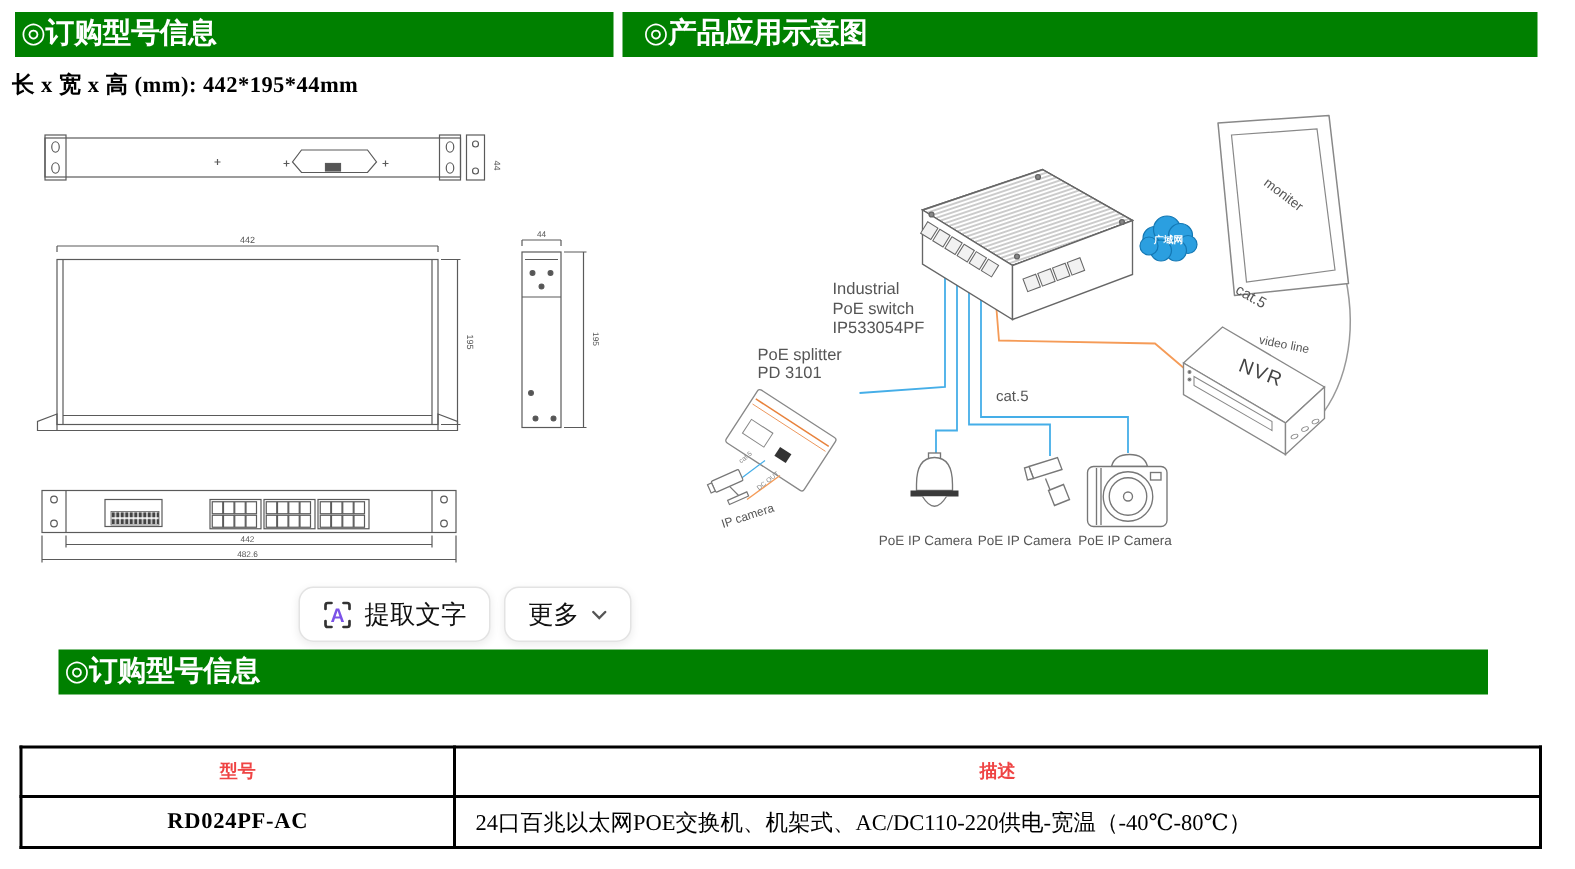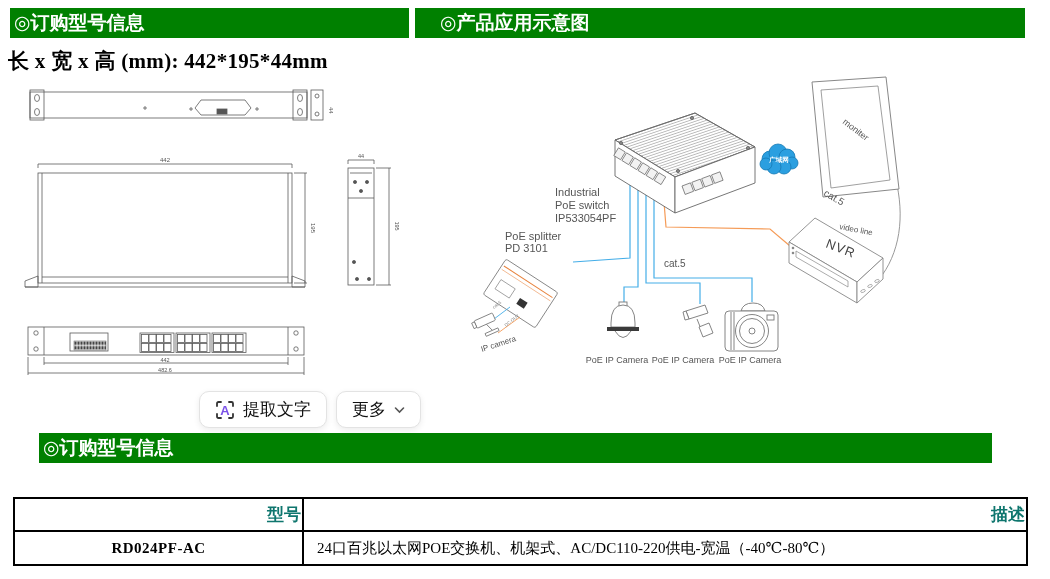--- a/index.html
+++ b/index.html
@@ -2,35 +2,35 @@
 <html><head>
 <meta charset="utf-8">
 <style>
   html,body{margin:0;padding:0;}
   body{width:1050px;height:579px;position:relative;background:#fff;overflow:hidden;
        font-family:"Liberation Sans","DejaVu Sans",sans-serif;}
   .bar{position:absolute;height:30px;background:#008000;color:#fff;font-weight:bold;
        font-size:19px;line-height:30px;box-sizing:border-box;
        font-family:"Liberation Sans","DejaVu Sans",sans-serif;}
   .bar1{left:10px;top:8px;width:399px;padding-left:4px;}
-  .bar2{left:415px;top:8px;width:610px;padding-left:25px;}
+  .bar2{left:415px;top:8px;width:610px;padding-left:14px;}
   .bar3{left:10px;top:433px;width:953px;padding-left:4px;margin-left:29px;}
-  .dims{position:absolute;left:8px;top:47px;font-weight:bold;font-size:21px;color:#000;
+  .dims{position:absolute;left:8px;top:47px;font-weight:bold;font-size:15px;color:#000;
         font-family:"Liberation Serif","DejaVu Serif",serif;letter-spacing:.3px;}
   .drawings{position:absolute;left:5px;top:80px;}
   .diagram{position:absolute;left:440px;top:55px;}
   .toolbar{position:absolute;left:199px;top:391px;display:flex;gap:9px;}
   .btn{display:inline-flex;align-items:center;gap:8px;height:37px;padding:0 15px;
        background:#fff;border:1px solid #e3e3e3;border-radius:10px;font-size:17px;color:#111;
        box-shadow:0 2px 6px rgba(0,0,0,.08);cursor:pointer;white-space:nowrap;
        font-family:"Liberation Sans","DejaVu Sans",sans-serif;}
   .order-table{position:absolute;left:13px;top:497px;width:1015px;border-collapse:collapse;
        font-family:"Liberation Serif","DejaVu Serif",serif;}
   .order-table th,.order-table td{border:2px solid #000;}
-  .order-table th{height:29px;color:#0f766e;font-size:17px;font-weight:bold;text-align:right;}
+  .order-table th{height:29px;color:#ef4444;font-size:12px;font-weight:bold;text-align:center;}
   .order-table td{height:30px;font-size:15px;color:#000;margin-left:34px;}
   .order-table .col-model{width:285px;}
   .td-model{text-align:center;font-weight:bold;letter-spacing:.5px;}
   .td-desc{text-align:left;padding-left:13px;}
   svg text{font-family:"Liberation Sans","DejaVu Sans",sans-serif;}
 </style>
 </head>
 <body>
 
 <div class="bar bar1">

